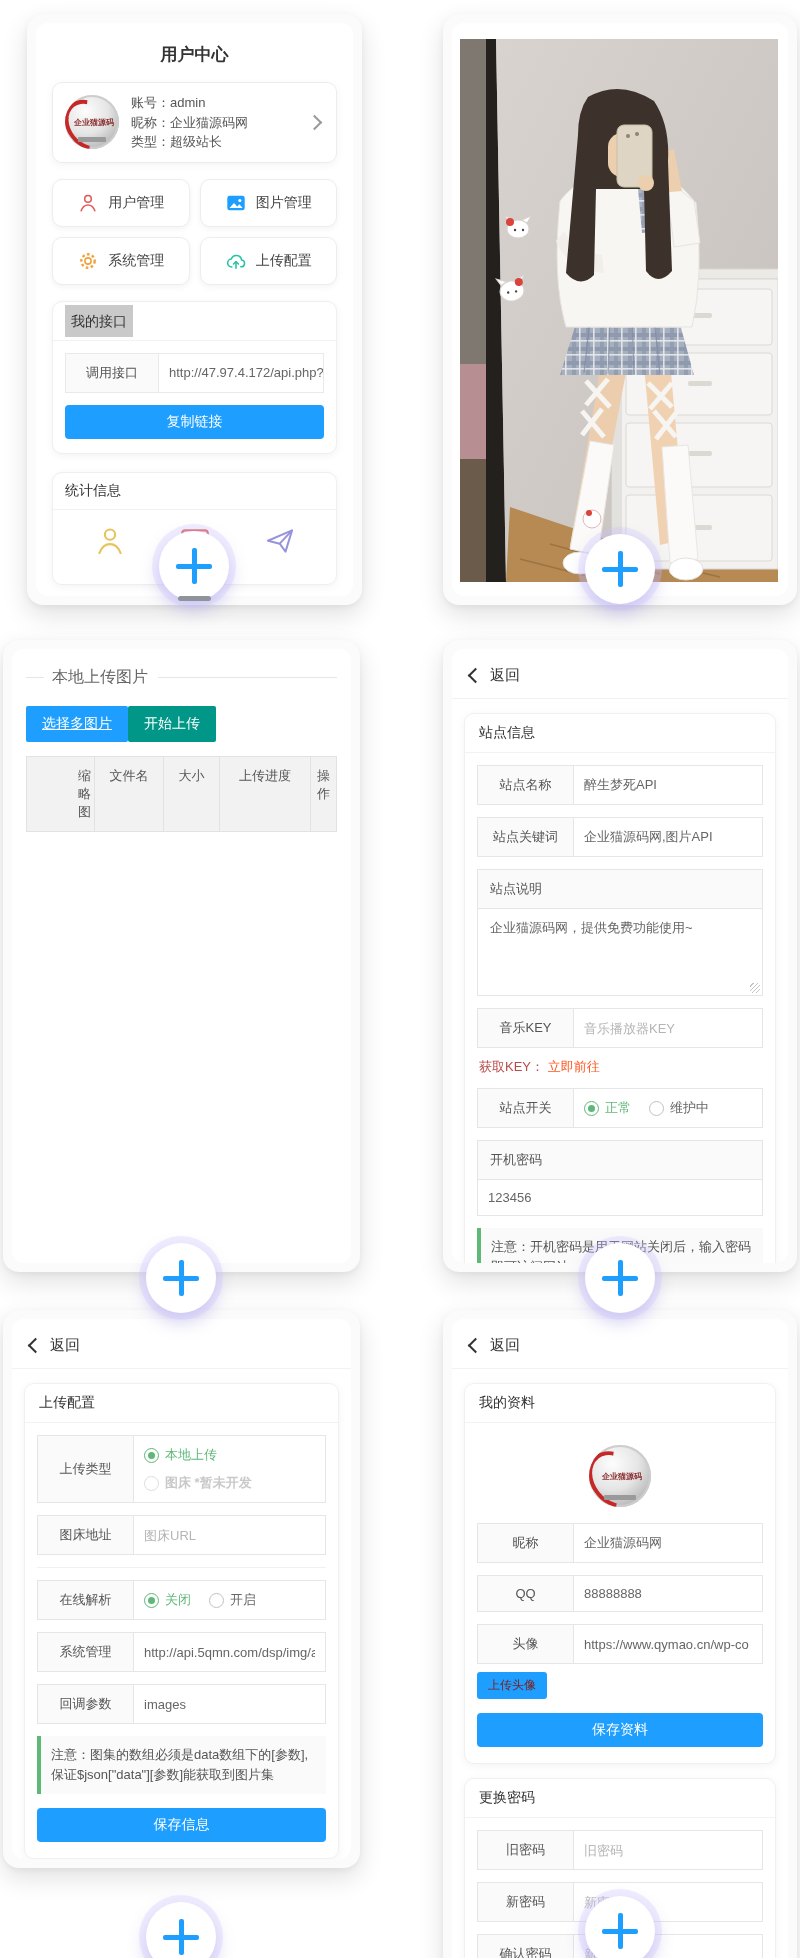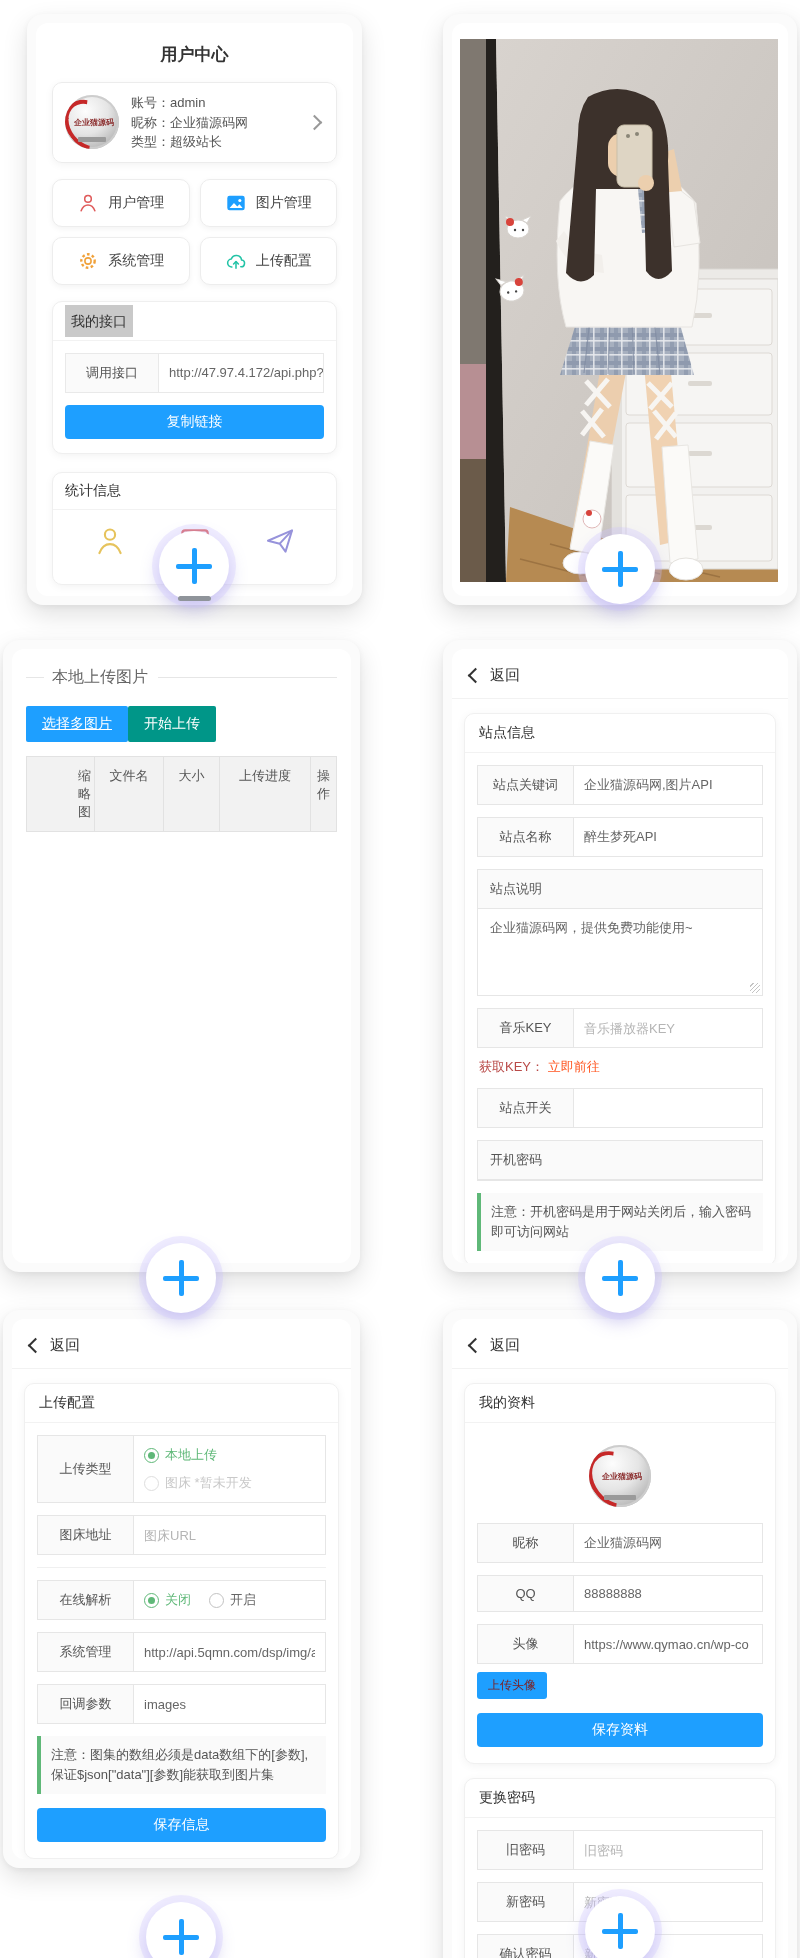--- a/index.html
+++ b/index.html
@@ -84,21 +84,21 @@
   .ta-wrap{position:relative;}
   .bf-area{display:block;width:100%;border:none;outline:none;resize:none;height:86px;padding:9px 12px;font-size:13px;
            color:#666;box-sizing:border-box;font-family:inherit;line-height:1.5;}
   .ta-handle{position:absolute;right:2px;bottom:2px;width:10px;height:10px;
              background:repeating-linear-gradient(135deg,transparent 0 2px,#c4c4c4 2px 3px);}
   .radio{display:inline-flex;align-items:center;gap:6px;margin-right:18px;font-size:13px;color:#666;cursor:pointer;}
   .rdot{width:15px;height:15px;border-radius:50%;border:1px solid #c2c2c2;box-sizing:border-box;position:relative;background:#fff;}
   .radio.checked{color:#5FB878;}
   .radio.checked .rdot{border-color:#5FB878;}
   .radio.checked .rdot::after{content:'';position:absolute;inset:3px;border-radius:50%;background:#5FB878;}
-  .radio.disabled{color:#c9c9c9;}
+  .radio.disabled{color:#c9c9c9;font-weight:bold;}
   .radio.disabled .rdot{border-color:#dedede;}
   .radio-stack{display:flex;flex-direction:column;gap:10px;padding:10px 0;}
   .getkey{margin:-2px 14px 12px;font-size:13px;}
   .getkey-label{color:#b94a48;}
   .getkey-link{color:#FF5722;cursor:pointer;text-decoration:none;}
   .note{border-left:4px solid #5FB878;background:#fafafa;margin:0 12px 12px;padding:9px 10px;font-size:13px;
         color:#555;line-height:1.55;}
   .save-wrap{margin:14px 12px 14px;}
   .sep{height:1px;background:#f0f0f0;margin:2px 12px 12px;}
   
@@ -320,47 +320,58 @@
   <div class="mockup" id="p4" style="left:443px;top:640px;width:354px;height:632px;">
     <div class="screen">
       <div class="back-bar">
         <span class="back-chev"></span>
         <span>返回</span>
       </div>
       <div class="form-card">
         <div class="fc-head">站点信息</div>
 
         <div class="frow">
+          <div class="flabel">站点名称</div>
+          <input class="fin" value="醉生梦死API" style="">
+        </div>
+        <div class="frow">
           <div class="flabel">站点关键词</div>
           <input class="fin" value="企业猫源码网,图片API" style="">
-        </div>
-        <div class="frow">
-          <div class="flabel">站点名称</div>
-          <input class="fin" value="醉生梦死API" style="">
         </div>
         <div class="block-field">
           <div class="bf-label">站点说明</div>
           <div class="ta-wrap">
             <textarea class="bf-area" style="">企业猫源码网，提供免费功能使用~</textarea>
             <span class="ta-handle"></span>
           </div>
         </div>
         <div class="frow">
           <div class="flabel">音乐KEY</div>
           <input class="fin" placeholder="音乐播放器KEY" style="">
         </div>
         <div class="getkey">
           <span class="getkey-label">获取KEY：</span>
           <a class="getkey-link">立即前往</a>
         </div>
         <div class="frow">
           <div class="flabel">站点开关</div>
+          <div class="fval">
+            <span class="radio checked">
+              <span class="rdot"></span>
+              <span>正常</span>
+            </span>
+            <span class="radio">
+              <span class="rdot"></span>
+              <span>维护中</span>
+            </span>
+          </div>
         </div>
         <div class="block-field">
           <div class="bf-label">开机密码</div>
+          <input class="fin" style="display: block; width: 100%; box-sizing: border-box;" value="123456">
         </div>
         <div class="note">注意：开机密码是用于网站关闭后，输入密码即可访问网站</div>
       </div>
     </div>
   </div>
   <div class="fab" id="fab4" style="left:585px;top:1243px;">
       <span class="plus-icon"></span>
     </div>
 
   <div class="mockup" id="p5" style="left:3px;top:1310px;width:357px;height:558px;">

